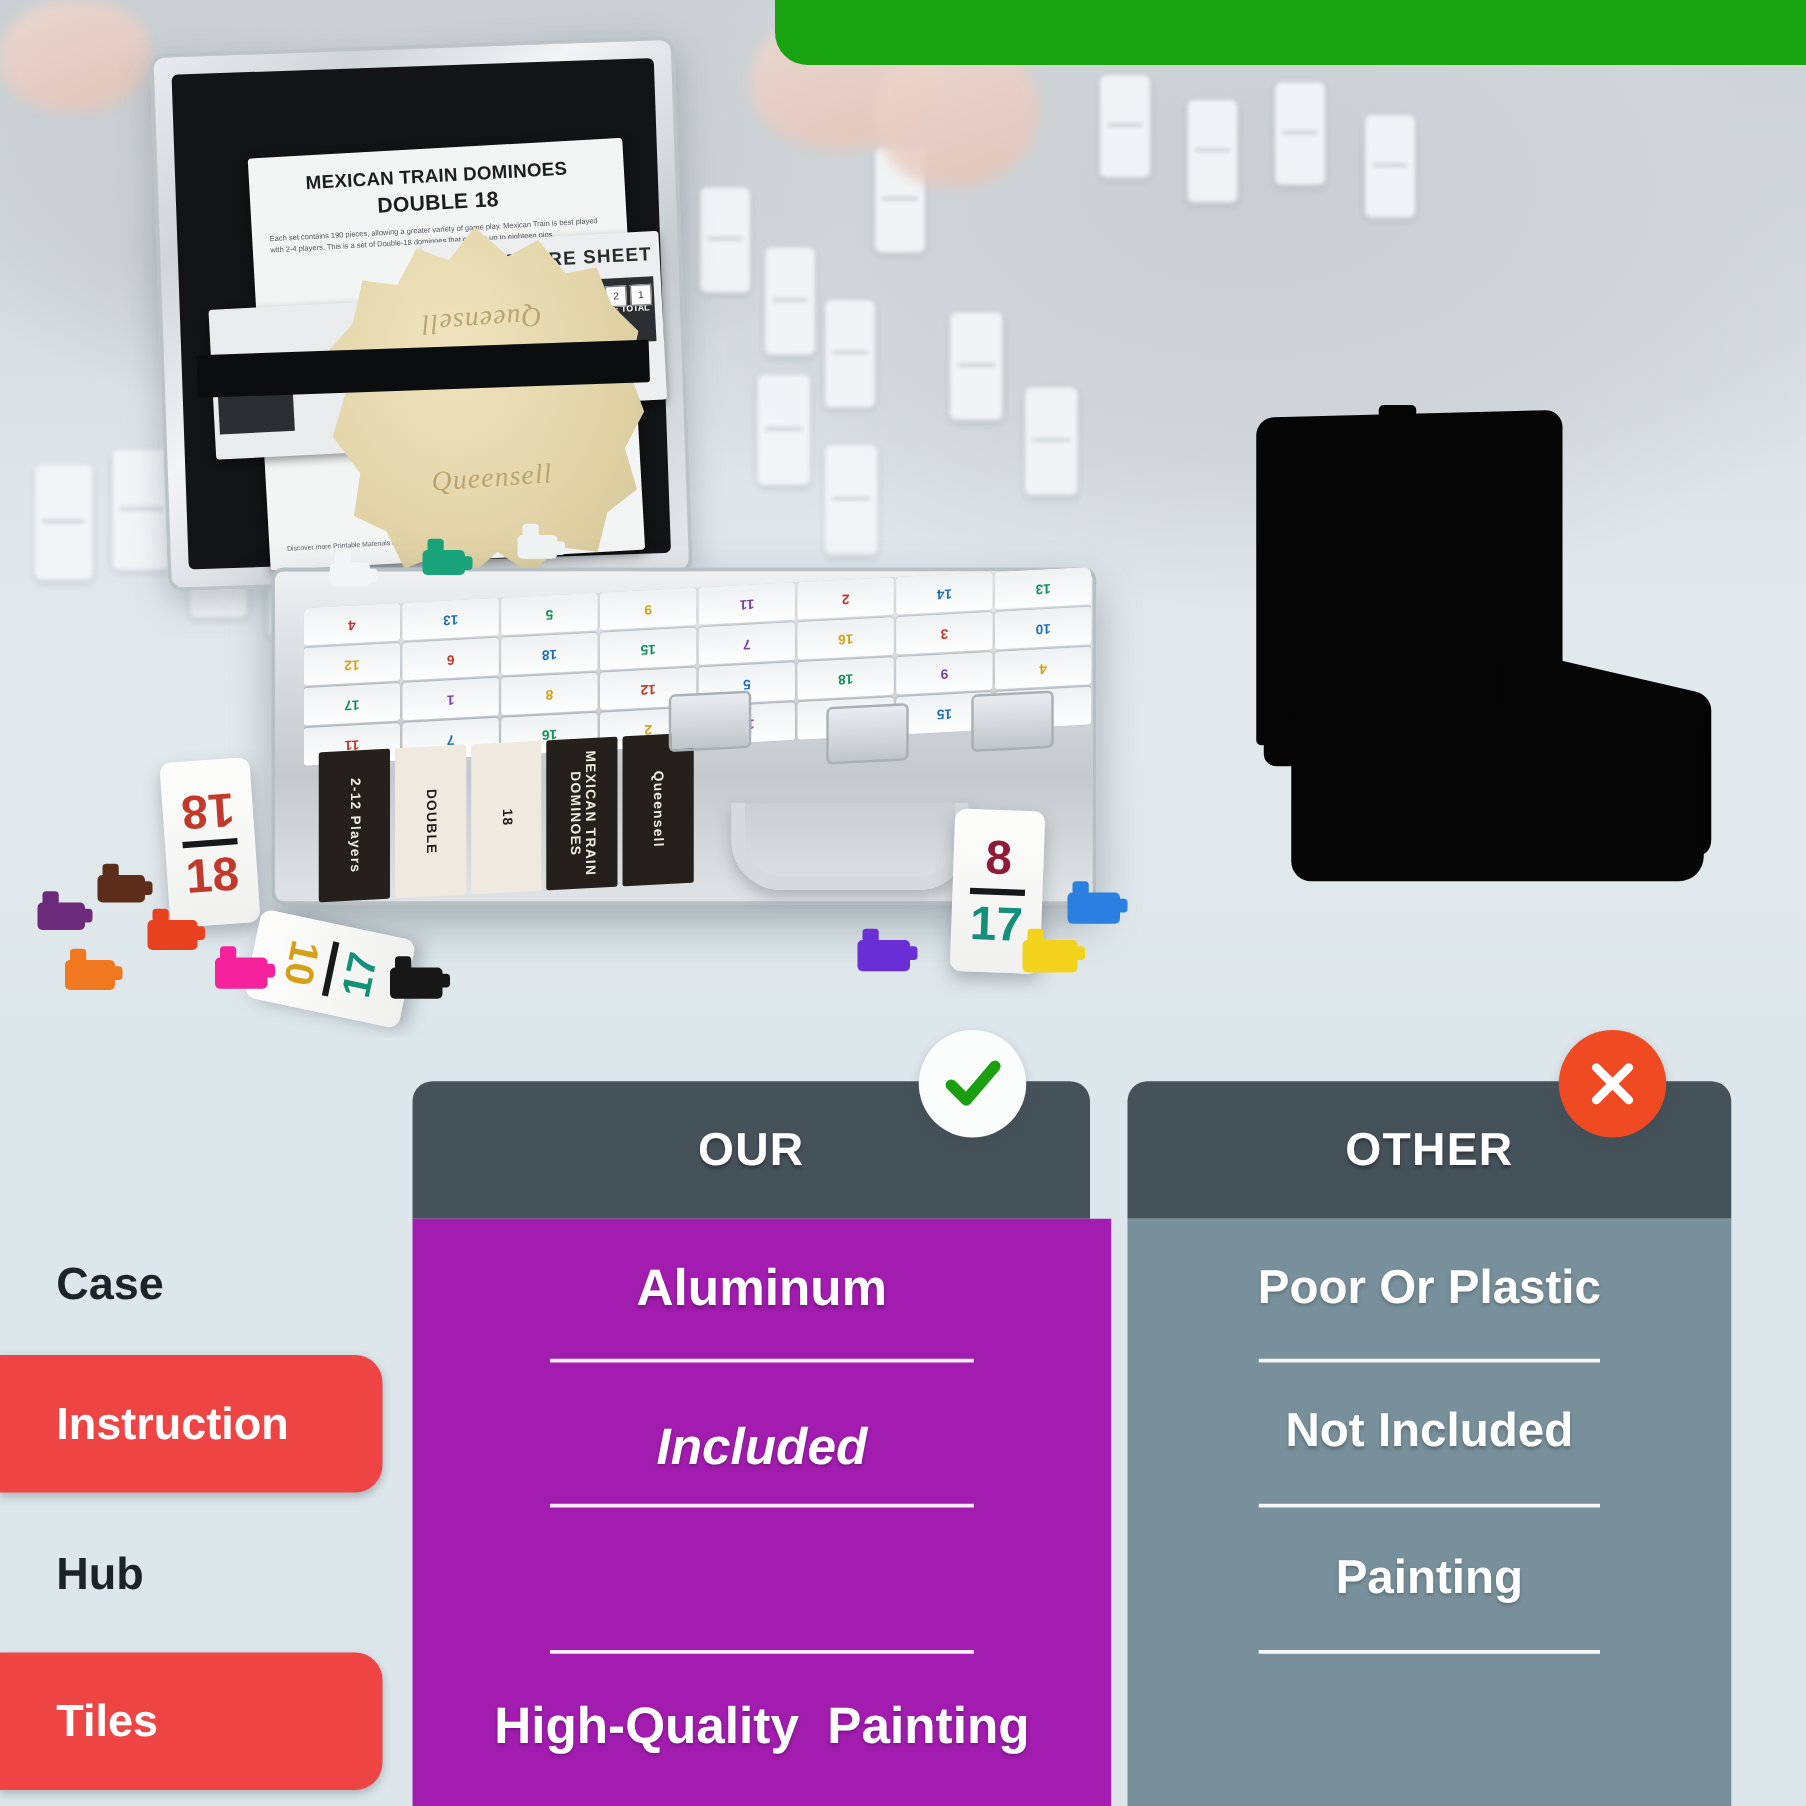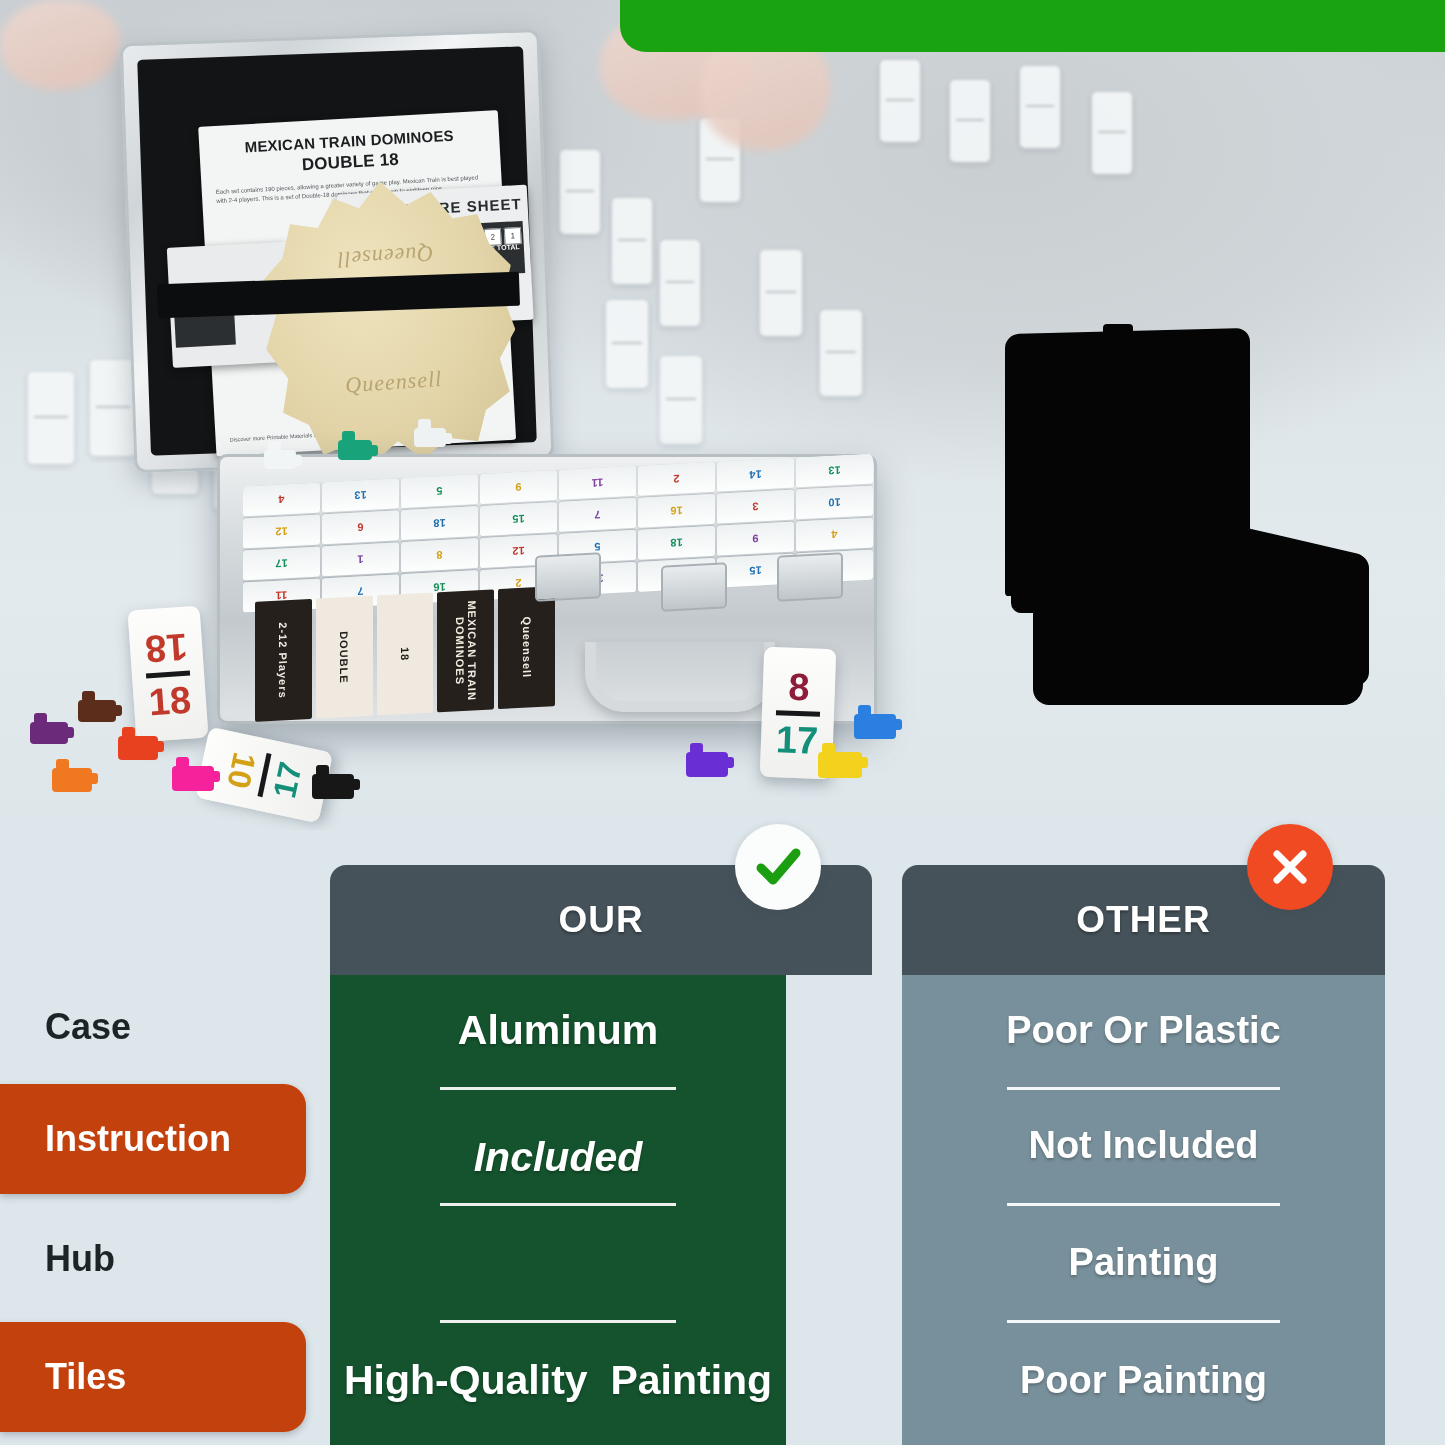--- a/index.html
+++ b/index.html
@@ -221,39 +221,39 @@
     border-radius:16px 16px 0 0; display:flex; align-items:center; justify-content:center;
   }
   .col-head span {
     color:#fff; font-size:37px; font-weight:bold; letter-spacing:1px;
     text-shadow:0 2px 3px rgba(0,0,0,.35);
   }
   .col-head.our   { left:330px; width:542px; }
   .col-head.other { left:902px; width:483px; }
 
   .col-body { position:absolute; top:145px; height:470px; }
-  .col-body.our   { left:330px; width:456px; background:#14532d; }
+  .col-body.our   { left:330px; width:559px; background:#a21caf; }
   .col-body.other { left:902px; width:483px; background:#78909b; }
 
   .badge {
     position:absolute; width:86px; height:86px; border-radius:50%;
     display:flex; align-items:center; justify-content:center; z-index:5;
   }
   .badge.check { left:735px; top:-6px; background:#fbfcfc; box-shadow:0 3px 8px rgba(60,70,80,.25); }
   .badge.cross { left:1247px; top:-6px; background:#f04a23; box-shadow:0 3px 8px rgba(60,70,80,.25); }
 
   .rows-left { position:absolute; left:0; top:142px; width:326px; height:470px; }
   .rowlabel {
     position:absolute; left:0; width:306px; height:110px;
     display:flex; align-items:center; padding-left:45px;
     font-size:36px; font-weight:bold;
   }
   .rowlabel.plain { color:#1d2427; }
   .rowlabel.pill {
-    background:#c2410c; color:#fff; border-radius:0 22px 22px 0;
+    background:#ef4444; color:#fff; border-radius:0 22px 22px 0;
     box-shadow:0 3px 7px rgba(60,70,80,.3);
   }
 
   .cellrow {
     position:absolute; left:0; width:100%; height:110px;
     display:flex; align-items:center; justify-content:center;
     color:#fff; font-weight:bold; text-shadow:0 2px 3px rgba(0,0,0,.25);
     white-space:pre;
   }
   .col-body.our .cellrow   { font-size:41px; }
@@ -466,16 +466,15 @@
       <div class="cellrow" style="top:350px;">High-Quality  Painting</div>
     </div>
 
     <div class="col-body other">
       <div class="cellrow" style="top:0px;">Poor Or Plastic</div>
       <div class="divider" style="top:112px;"></div>
       <div class="cellrow" style="top:115px;">Not Included</div>
       <div class="divider" style="top:228px;"></div>
       <div class="cellrow" style="top:232px;">Painting</div>
       <div class="divider" style="top:345px;"></div>
-      <div class="cellrow" style="top:350px;">Poor Painting</div>
     </div>
   </div>
 </div>
 
 </body></html>

